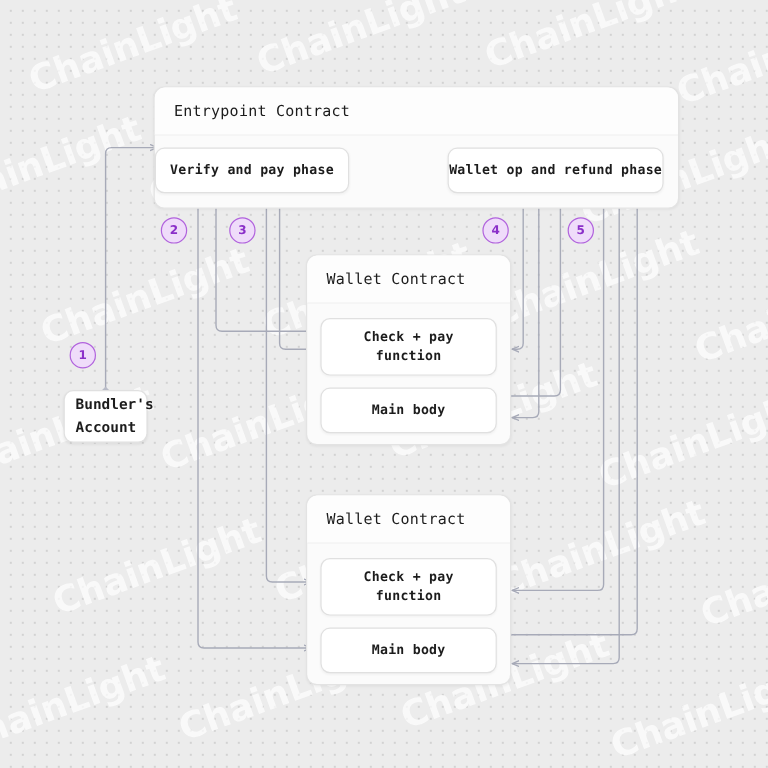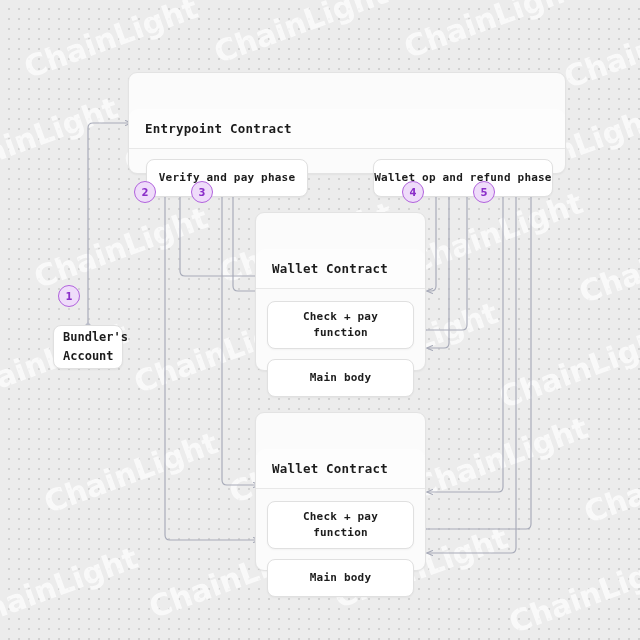--- a/index.html
+++ b/index.html
@@ -57,28 +57,27 @@
     border: 1px solid #e3e3e3;
     border-radius: 9px;
     box-shadow: 0 1px 2px rgba(0,0,0,0.045);
     z-index: 3;
   }
   .panel-header {
     height: 39px;
     line-height: 39px;
     padding: 0 16px;
     font-size: 12.5px;
-    font-weight: 700;
+    font-weight: 400;
     color: #1c1c1c;
     border-bottom: 1px solid #e8e8e8;
     background: #fdfdfd;
     border-radius: 9px 9px 0 0;
     letter-spacing: 0.2px;
     white-space: nowrap;
-    margin-top: 36px;
   }
   .panel-body {
     position: relative;
     width: 100%;
   }
   .node {
     position: absolute;
     background: #ffffff;
     border: 1px solid #e0e0e0;
     border-radius: 8px;
@@ -197,21 +196,21 @@
 
       <path d="M424,529 L526,529 Q531,529 531,524 L531,166" marker-start="url(#diamond)" marker-end="url(#arrow)"></path>
 
       <path d="M516,160 L516,548 Q516,553 511,553 L427,553" marker-start="url(#diamond)" marker-end="url(#arrow)"></path>
     </g>
   </svg>
 
   <div class="panel" id="entrypoint-panel" style="left:128px; top:72px; width:436px; height:100px;">
     <div class="panel-header">Entrypoint Contract</div>
     <div class="panel-body" style="height:60px;">
-      <div class="node" style="left:17px; top:10px; width:162px; height:38px;">
+      <div class="node" style="left:0; top:10px; width:162px; height:38px;">
         <span class="node-text">Verify and pay phase</span>
       </div>
       <div class="node" style="left:244px; top:10px; width:180px; height:38px;">
         <span class="node-text">Wallet op and refund phase</span>
       </div>
     </div>
   </div>
 
   <div id="bundler-account" style="left:53px; top:325px; width:70px; height:44px;">
     <span class="node-text">Bundler's

